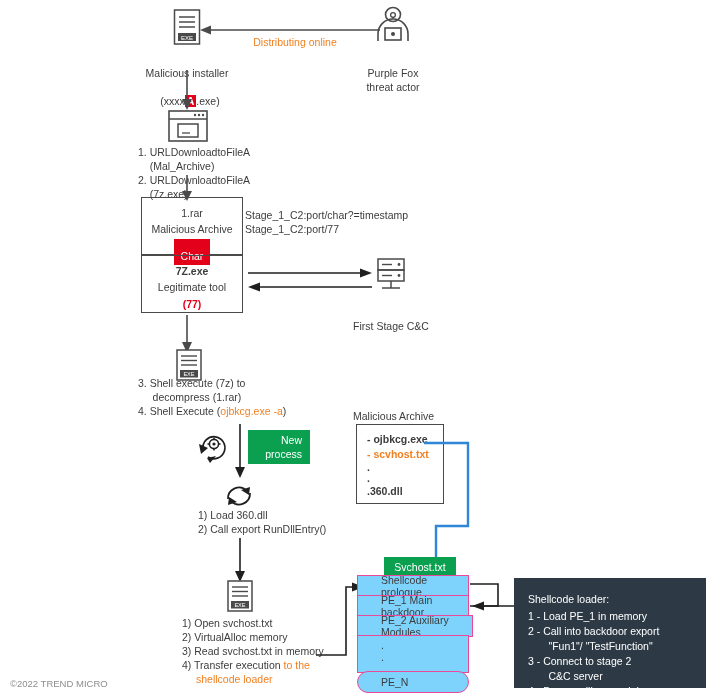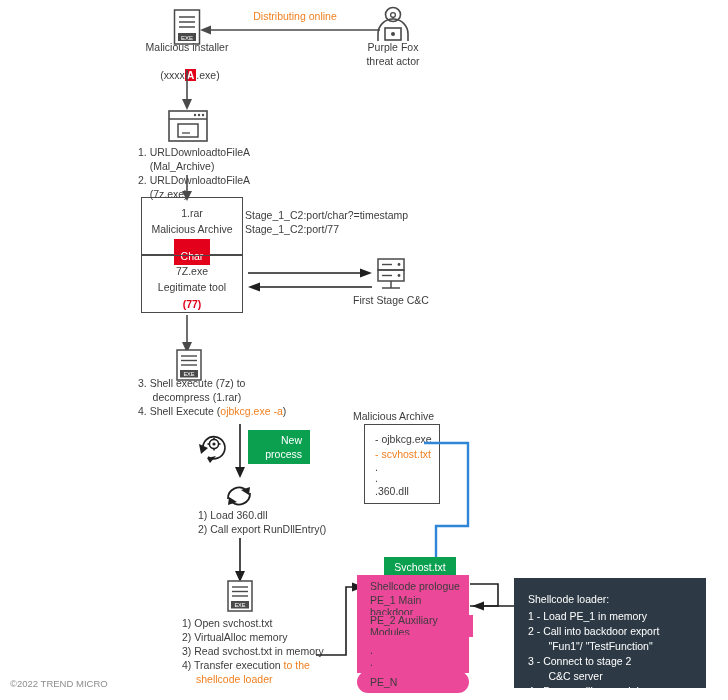--- a/index.html
+++ b/index.html
@@ -5,42 +5,42 @@
   html,body{margin:0;padding:0;}
   body{
     width:728px;height:700px;position:relative;
     background:#ffffff;
     font-family:"Liberation Sans","DejaVu Sans",sans-serif;
     color:#3c3c3c;
     overflow:hidden;
   }
   .abs{position:absolute;}
   .txt{font-size:10.5px;line-height:14px;color:#3c3c3c;white-space:pre;}
-  .ctr{text-align:center;}
+  .ctr{text-align:center;margin-top:26px;}
   .orange{color:#f08122;}
   .redtext{color:#e3001b;font-weight:bold;}
   .badge-red{
     display:inline-block;background:#e3001b;color:#ffffff;
     font-size:10.5px;line-height:13px;padding:11px 7px 2px 7px;font-weight:normal;
   }
   .badge-green{
     display:inline-block;background:#0aa050;color:#ffffff;
     font-size:10.5px;line-height:14px;padding:3px 8px;text-align:center;
   }
   .box-outline{border:1.4px solid #4a4a4a;box-sizing:border-box;}
   .dark-box{
     background:#2d3a45;color:#ffffff;box-sizing:border-box;
     font-size:10.5px;line-height:15px;padding:14px 14px;
   }
   .dark-box .hdr{margin-bottom:2px;}
   .tbl-row{
-    border:6px solid #ec4899;box-sizing:border-box;
+    border:1px solid #ec4899;box-sizing:border-box;
     font-size:10.5px;color:#3c3c3c;
-    display:flex;align-items:center;padding-left:7px;
-    background:#ec4899;
+    display:flex;align-items:center;padding-left:23px;
+    background:#7dd3fc;
   }
   .dots{font-size:10.5px;line-height:12px;color:#3c3c3c;padding-left:9px;}
   svg{display:block;overflow:visible;}
   .footer{font-size:9.5px;color:#8d8d8d;}
   .arch-box{
     border:1.4px solid #4a4a4a;box-sizing:border-box;
     font-size:10.5px;line-height:15px;color:#3c3c3c;padding:7px 0 7px 10px;
   }
   .listline{white-space:pre;}
   .numlist{font-size:10.5px;line-height:14px;color:#3c3c3c;}
@@ -123,21 +123,21 @@
 
 <div class="abs box-outline" style="left:141px;top:197px;width:102px;height:58px;">
   <div class="txt ctr" style="margin-top:8px;">1.rar</div>
   <div class="txt ctr" style="margin-top:2px;">Malicious Archive</div>
   <div class="ctr" style="margin-top:3px;">
     <span class="badge-red">Char</span>
   </div>
 </div>
 
 <div class="abs box-outline" style="left:141px;top:255px;width:102px;height:58px;">
-  <div class="txt ctr" style="margin-top:8px;">7Z.exe</div>
+  <div class="txt ctr" style="margin-top:8px;font-weight:bold;">7Z.exe</div>
   <div class="txt ctr" style="margin-top:2px;">Legitimate tool</div>
   <div class="ctr redtext" style="margin-top:4px;font-size:10.5px;">(77)</div>
 </div>
 
 <div class="abs txt" style="left:245px;top:208px;">Stage_1_C2:port/char?=timestamp</div>
 <div class="abs txt" style="left:245px;top:222px;">Stage_1_C2:port/77</div>
 
 <div class="abs" style="left:248px;top:268px;">
   <svg width="124" height="24" viewBox="0 0 124 24">
     <line x1="0" y1="5" x2="114" y2="5" stroke="#1f1f1f" stroke-width="1.6"></line>
@@ -227,21 +227,21 @@
 
 <div class="abs" style="left:233px;top:538px;">
   <svg width="14" height="44" viewBox="0 0 14 44">
     <line x1="7" y1="0" x2="7" y2="34" stroke="#1f1f1f" stroke-width="1.6"></line>
     <polygon points="7,44 2,33 12,33" fill="#1f1f1f"></polygon>
   </svg>
 </div>
 
 <div class="abs txt" style="left:353px;top:409px;">Malicious Archive</div>
 
-<div class="abs arch-box" style="left:364px;top:424px;width:76px;height:80px;">
+<div class="abs arch-box" style="left:356px;top:424px;width:88px;height:80px;font-weight:bold;">
   <div>- ojbkcg.exe</div>
   <div class="orange">- scvhost.txt</div>
   <div style="line-height:11px;">.</div>
   <div style="line-height:11px;">.</div>
   <div>.360.dll</div>
 </div>
 
 <div class="abs" style="left:424px;top:440px;">
   <svg width="72" height="130" viewBox="0 0 72 130">
     <path d="M0 3 H44 V86 H12 V118" fill="none" stroke="#2f86d6" stroke-width="2.4"></path>

